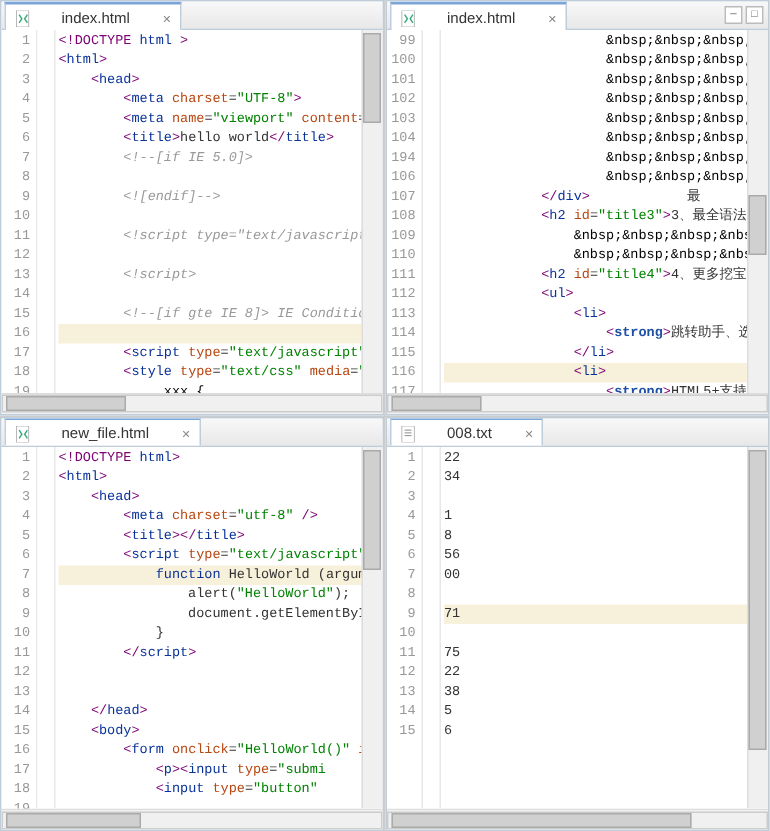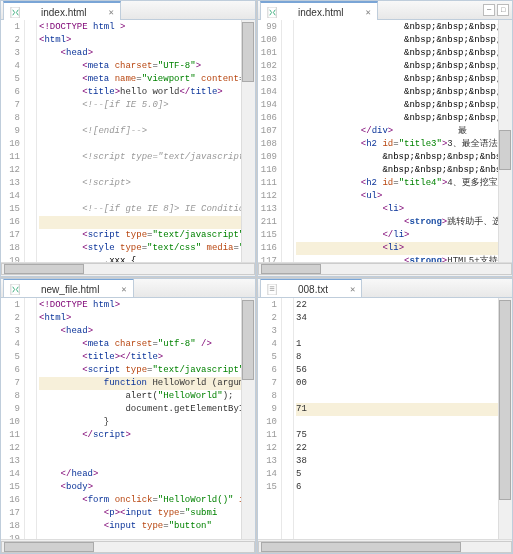--- a/index.html
+++ b/index.html
@@ -130,21 +130,21 @@
           <div>104</div>
           <div>194</div>
           <div>106</div>
           <div>107</div>
           <div>108</div>
           <div>109</div>
           <div>110</div>
           <div>111</div>
           <div>112</div>
           <div>113</div>
-          <div>211</div>
+          <div>114</div>
           <div>115</div>
           <div>116</div>
           <div>117</div>
         </div>
       <div class="fold" id="fold-1">
           <div style="height: 13px;"></div>
           <div style="height: 13px;"></div>
           <div style="height: 13px;"></div>
           <div style="height: 13px;"></div>
           <div style="height: 13px;"></div>

